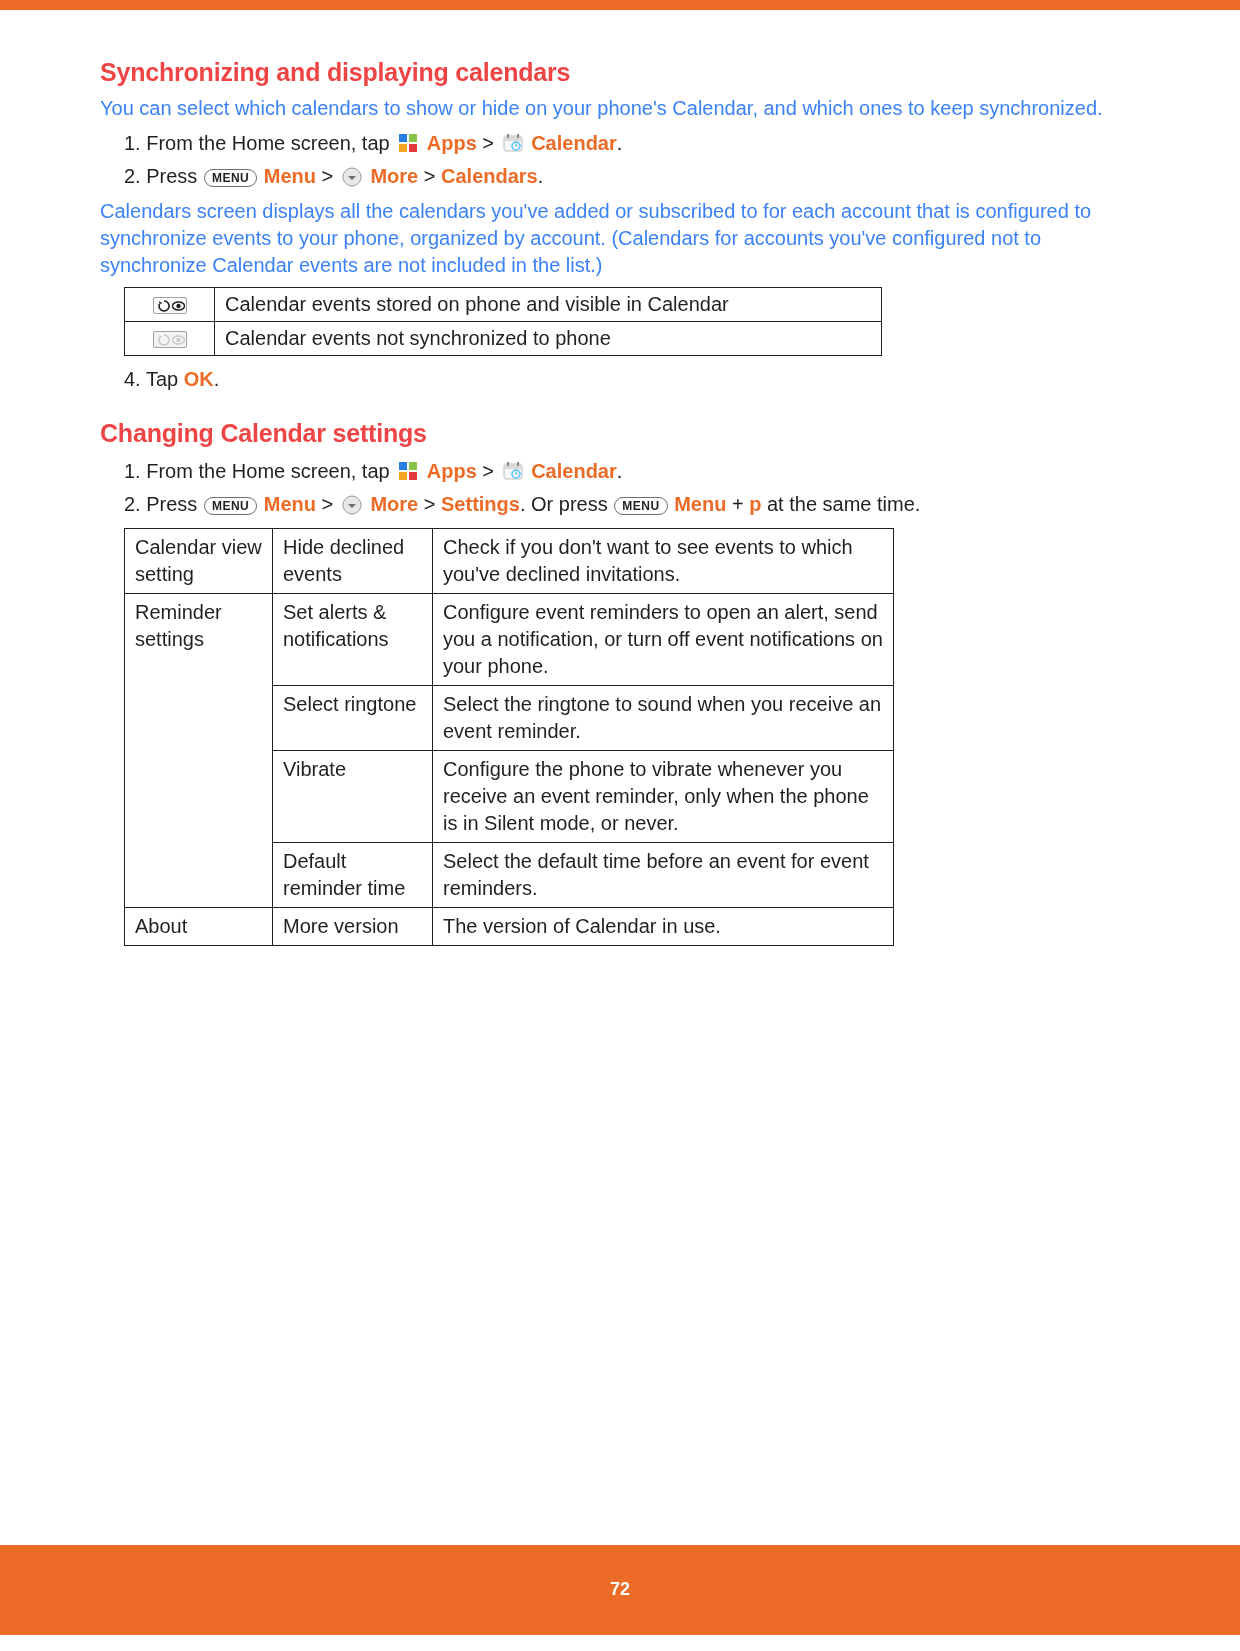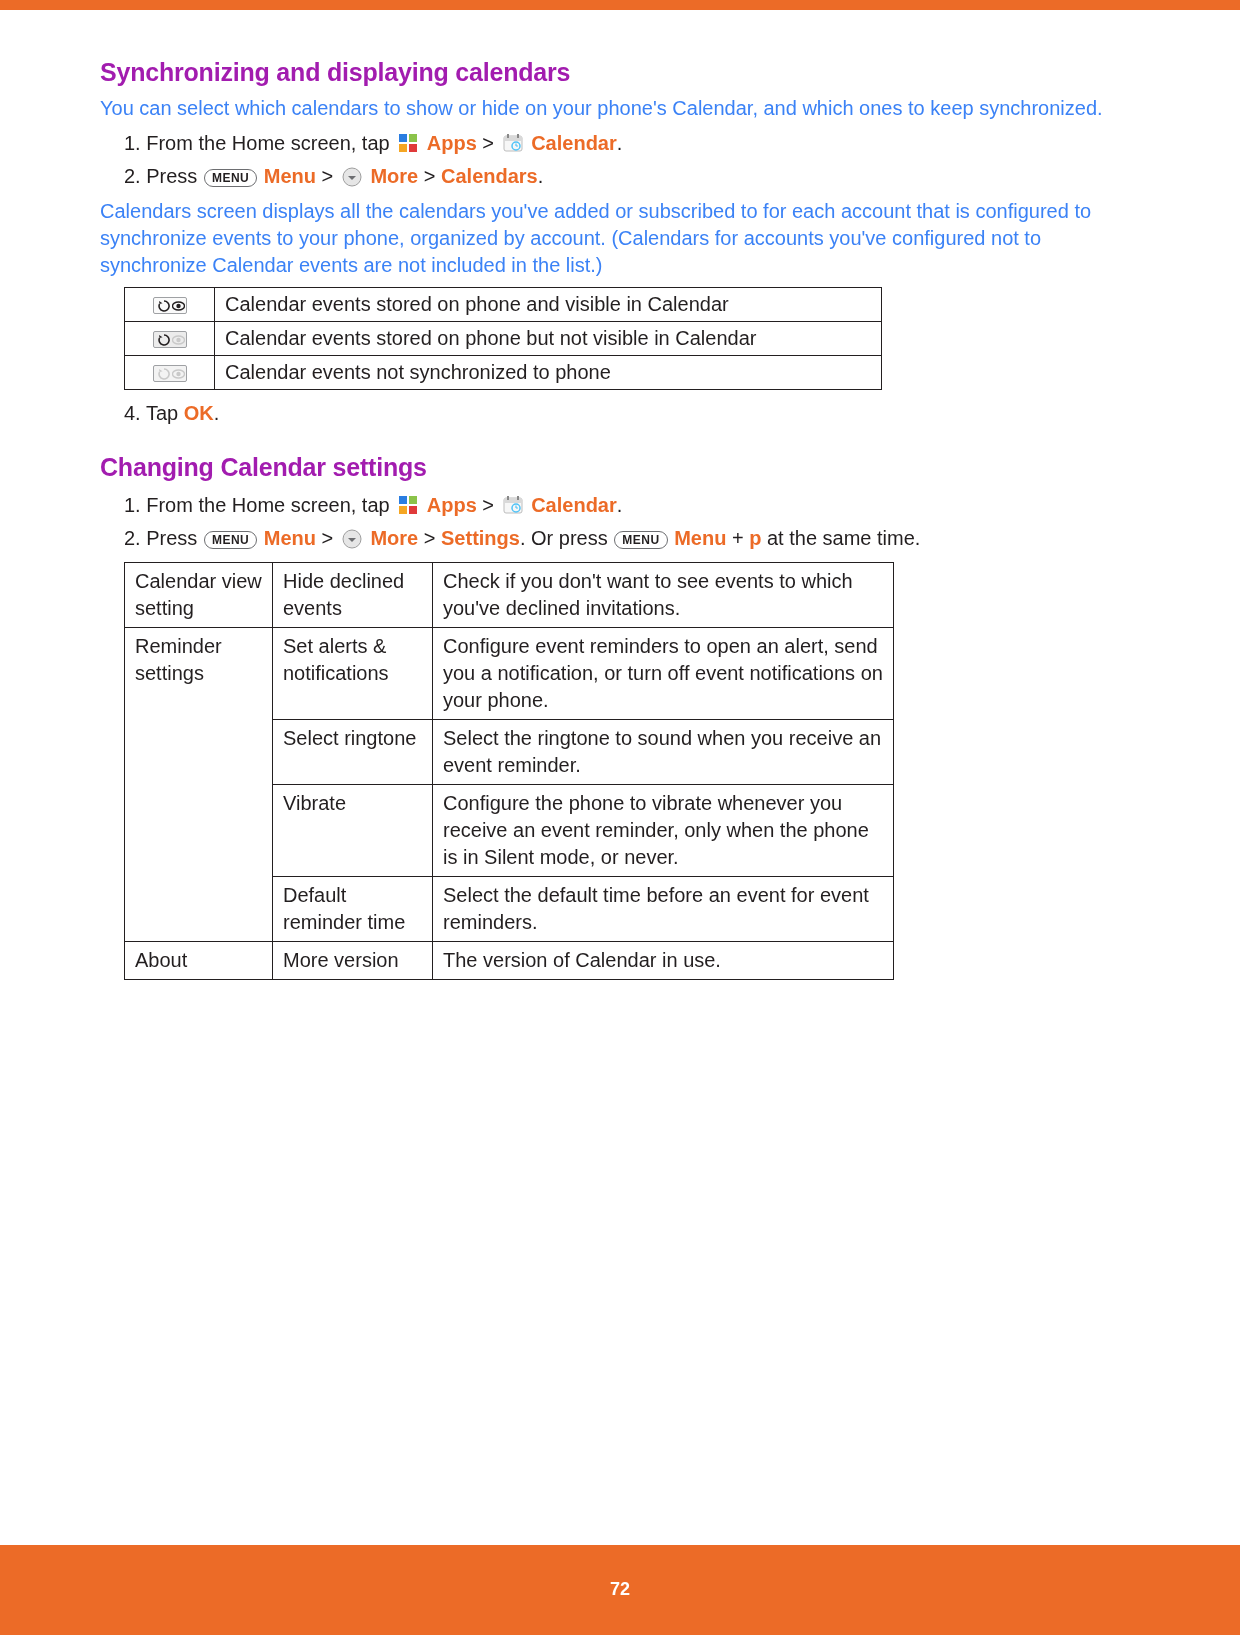--- a/index.html
+++ b/index.html
@@ -7,21 +7,21 @@
       font-family: "Myriad Pro", "Segoe UI", Arial, sans-serif;
       width: 1240px;
       height: 1651px;
       background: #fff;
       position: relative;
       color: #231f20;
     }
     .topbar { height: 10px; background: #ec6b27; width: 100%; }
     .content { padding: 40px 100px 0 100px; }
     h2.section {
-      color: #a21caf;
+      color: #ef4444;
       font-weight: 700;
       font-size: 25px;
       margin-top: 8px;
       margin-bottom: 8px;
       letter-spacing: -0.2px;
     }
     p.body {
       font-size: 20px;
       line-height: 1.35;
       margin-bottom: 6px;
@@ -187,35 +187,20 @@
           <svg class="eye" width="13" height="12" viewBox="0 0 13 12">
                 <ellipse cx="6.5" cy="6" rx="6" ry="4" fill="none" stroke="#231f20" stroke-width="1.4"></ellipse>
                 <circle cx="6.5" cy="6" r="2.2" fill="#231f20"></circle>
               </svg>
         </span>
       </td>
       <td>Calendar events stored on phone and visible in Calendar</td>
     </tr>
     <tr>
       <td class="ico">
-        <span class="sync-status" style="background:#ececec">
-          <svg class="ref" width="12" height="12" viewBox="0 0 12 12">
-                <path d="M6 1 A5 5 0 1 1 1.5 4" fill="none" stroke="#231f20" stroke-width="1.6"></path>
-                <path d="M1 1 L1.5 4 L4.5 3.2 Z" fill="#231f20"></path>
-              </svg>
-          <svg class="eye" width="13" height="12" viewBox="0 0 13 12">
-                <ellipse cx="6.5" cy="6" rx="6" ry="4" fill="none" stroke="#c9c9c9" stroke-width="1.4"></ellipse>
-                <circle cx="6.5" cy="6" r="2.2" fill="#c9c9c9"></circle>
-              </svg>
-        </span>
-      </td>
-      <td>Calendar events stored on phone but not visible in Calendar</td>
-    </tr>
-    <tr>
-      <td class="ico">
         <span class="sync-status" style="background:#f3f3f3">
           <svg class="ref" width="12" height="12" viewBox="0 0 12 12">
                 <path d="M6 1 A5 5 0 1 1 1.5 4" fill="none" stroke="#c9c9c9" stroke-width="1.6"></path>
                 <path d="M1 1 L1.5 4 L4.5 3.2 Z" fill="#c9c9c9"></path>
               </svg>
           <svg class="eye" width="13" height="12" viewBox="0 0 13 12">
                 <ellipse cx="6.5" cy="6" rx="6" ry="4" fill="none" stroke="#c9c9c9" stroke-width="1.4"></ellipse>
                 <circle cx="6.5" cy="6" r="2.2" fill="#c9c9c9"></circle>
               </svg>
         </span>

